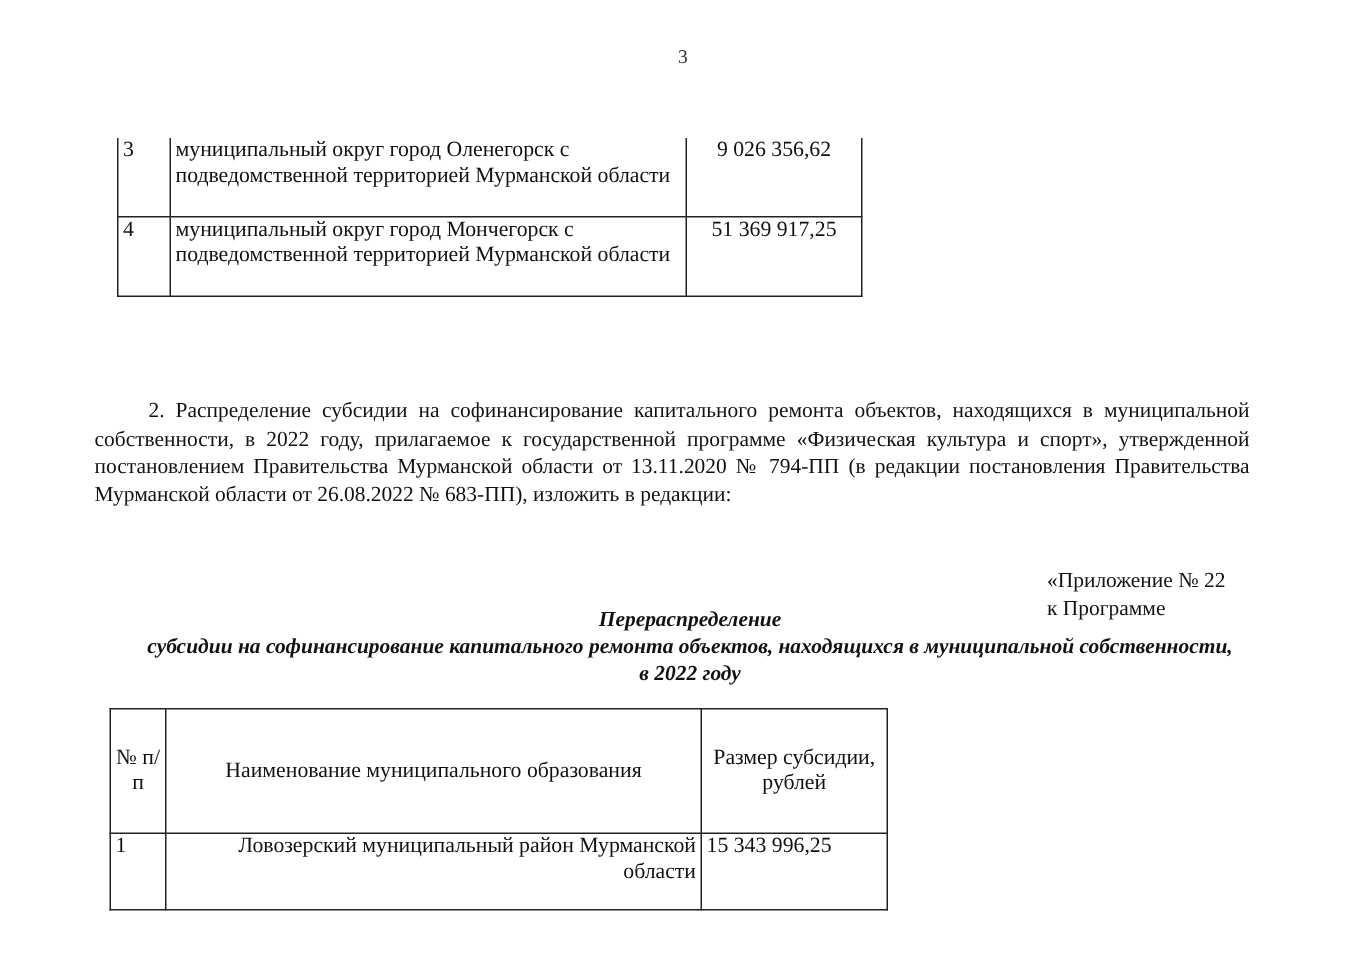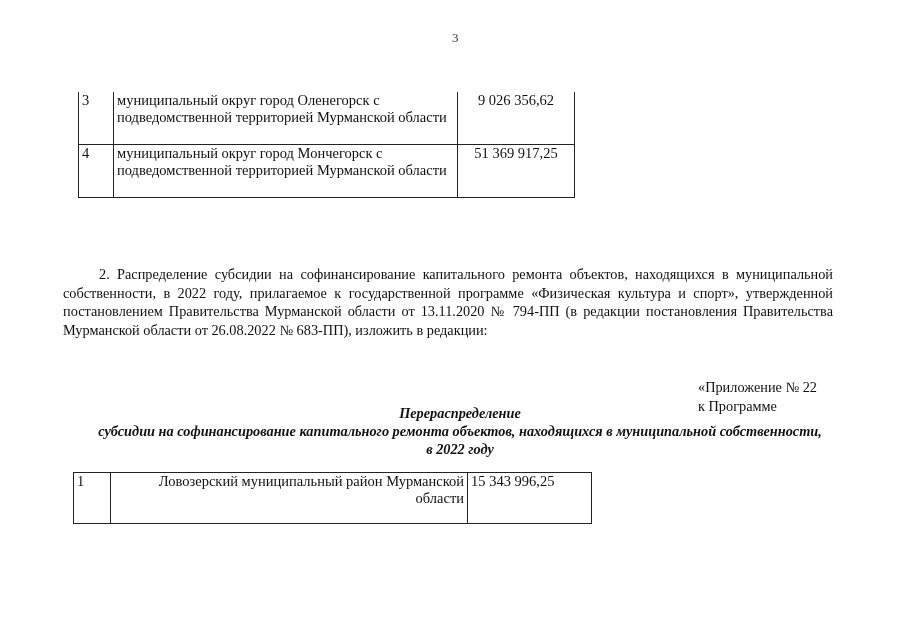--- a/index.html
+++ b/index.html
@@ -69,19 +69,24 @@
 </div>
 
 <div class="title">
   <div>Перераспределение</div>
   <div>субсидии на софинансирование капитального ремонта объектов, находящихся в муниципальной собственности,</div>
   <div>в 2022 году</div>
 </div>
 
 <table class="t2">
   <tbody>
+      <tr class="head">
+    <td class="c1">№ п/п</td>
+    <td class="c2">Наименование муниципального образования</td>
+    <td class="c3">Размер субсидии, рублей</td>
+  </tr>
   <tr class="row">
     <td class="c1">1</td>
     <td class="c2">Ловозерский муниципальный район Мурманской области</td>
     <td class="c3">15 343 996,25</td>
   </tr>
 </tbody>
   </table>
 
 </body></html>

